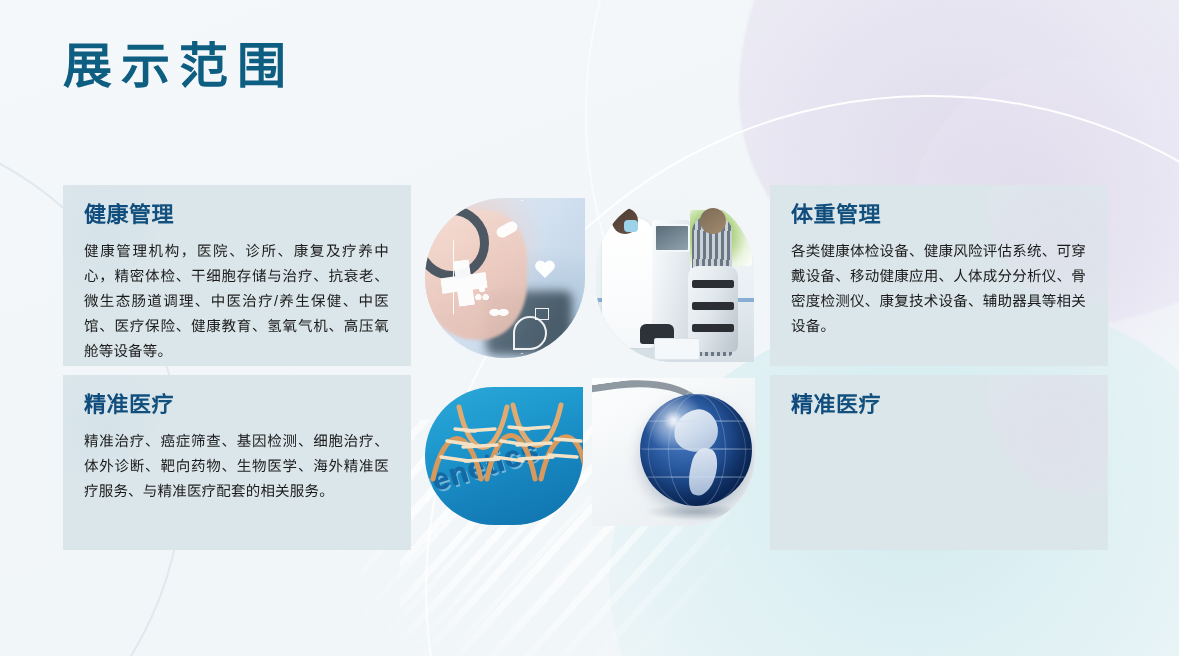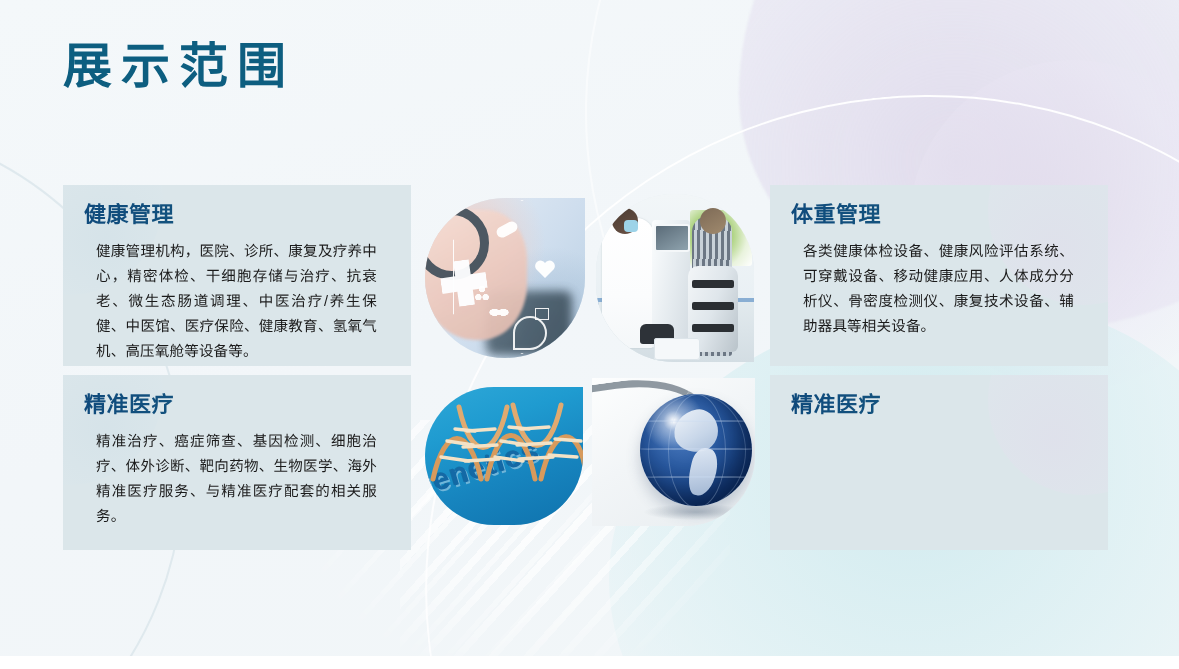--- a/index.html
+++ b/index.html
@@ -183,21 +183,21 @@
     color: transparent;
     -webkit-text-fill-color: transparent;
     text-shadow: none;
   }
   .card-body {
     position: relative;
     z-index: 2;
     font-size: 14.5px;
     line-height: 1.72;
     color: #1b1b1b;
-    margin: 12px;
+    margin: 0;
     letter-spacing: 0.2px;
     text-align: justify;
     text-justify: inter-character;
   }
 
   
   .photo {
     position: absolute;
     overflow: hidden;
     background: #e6eef2;

